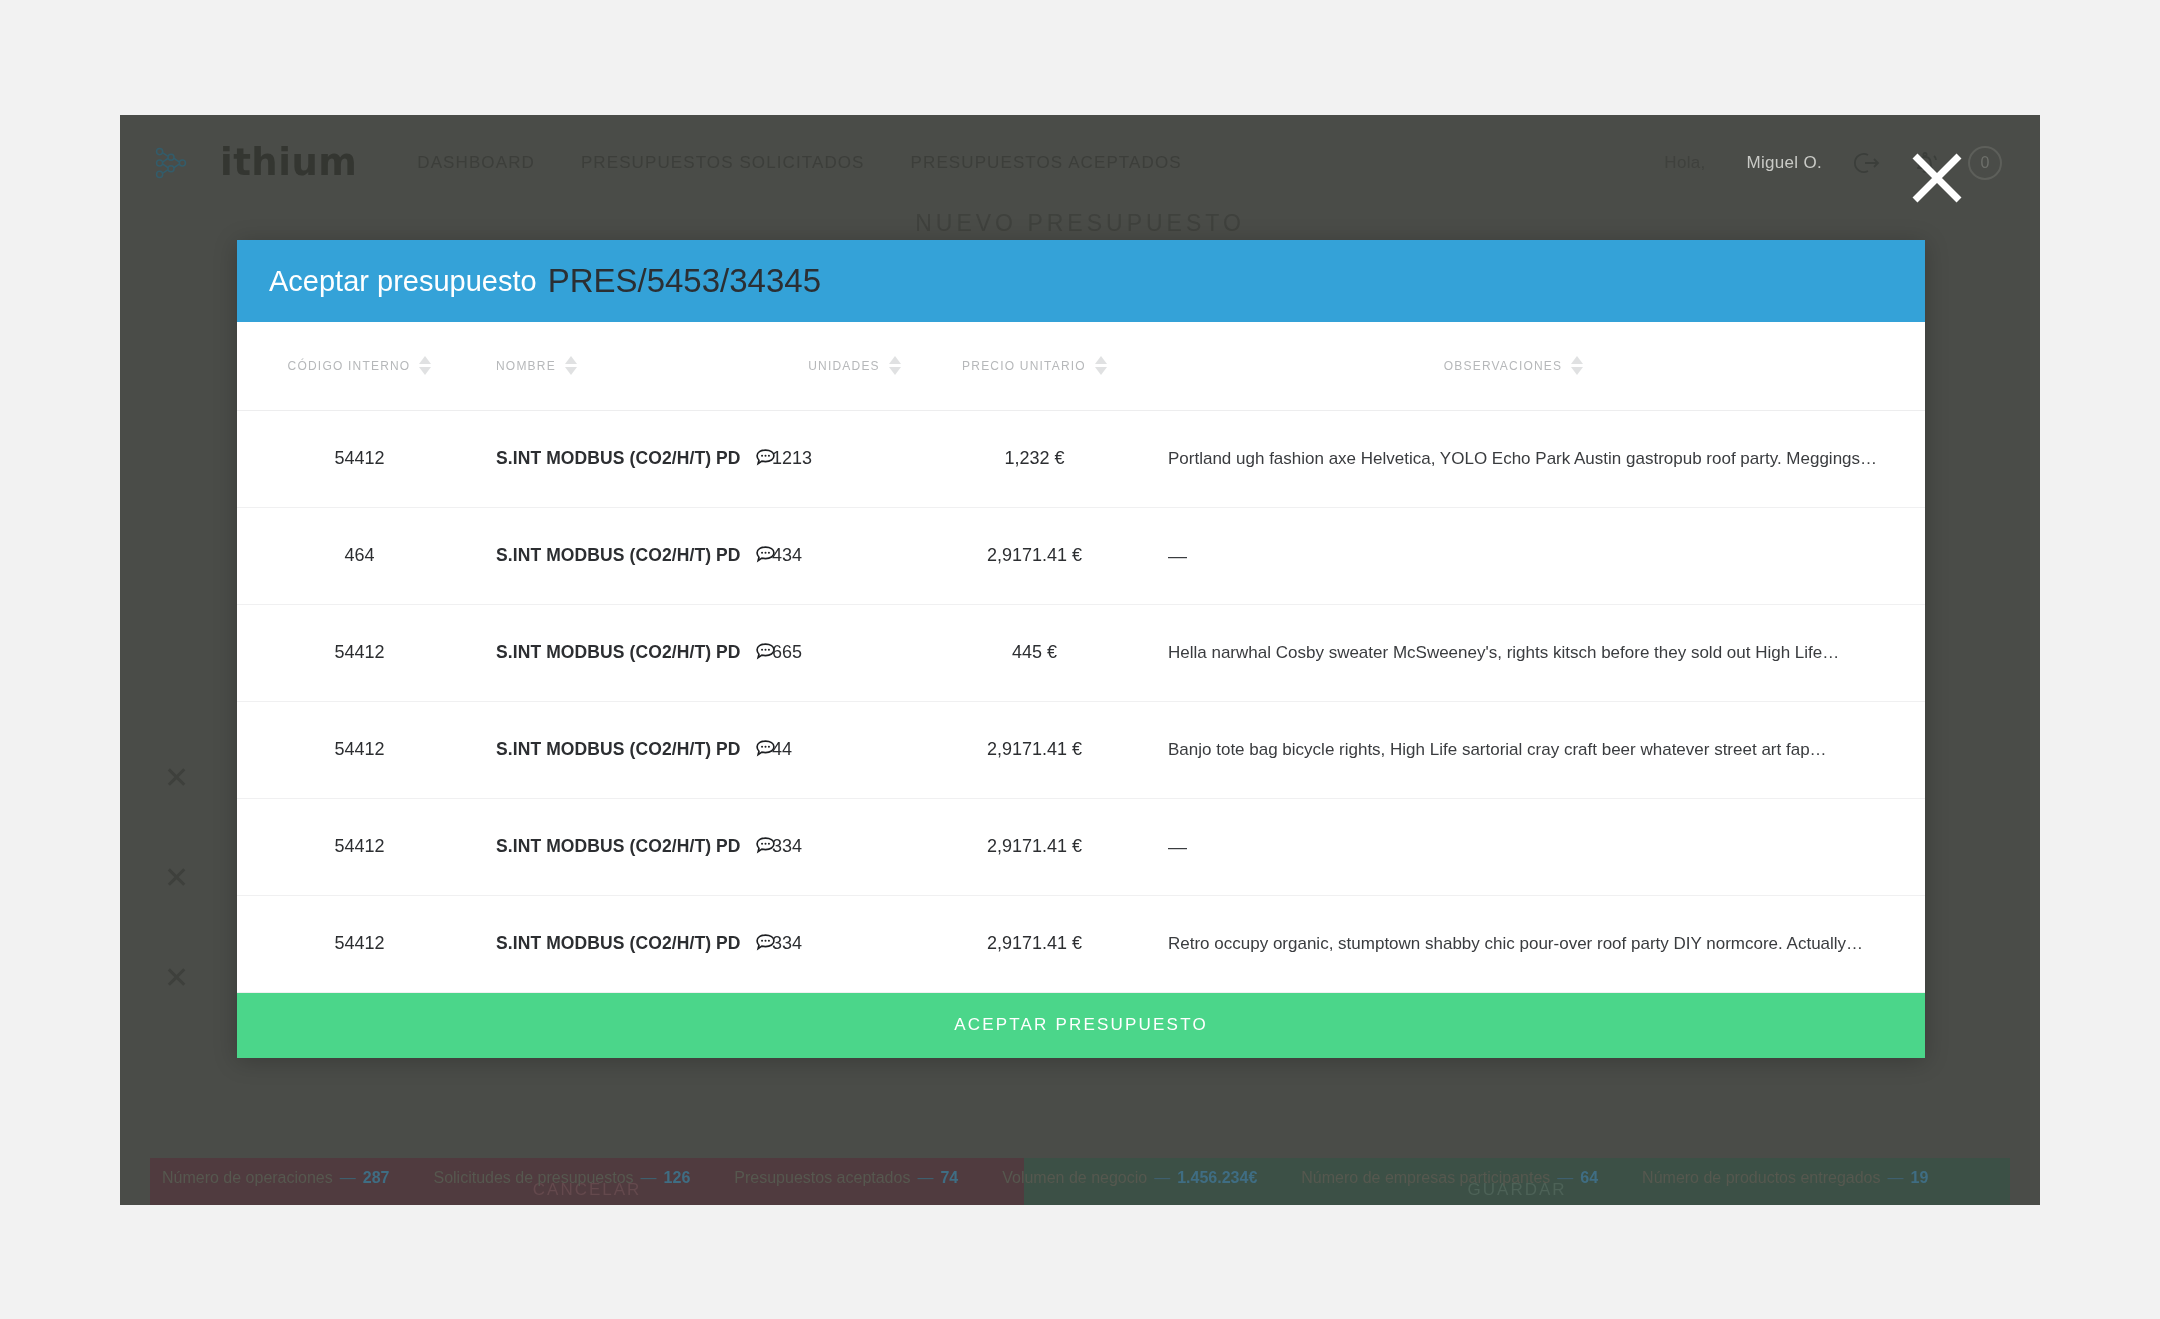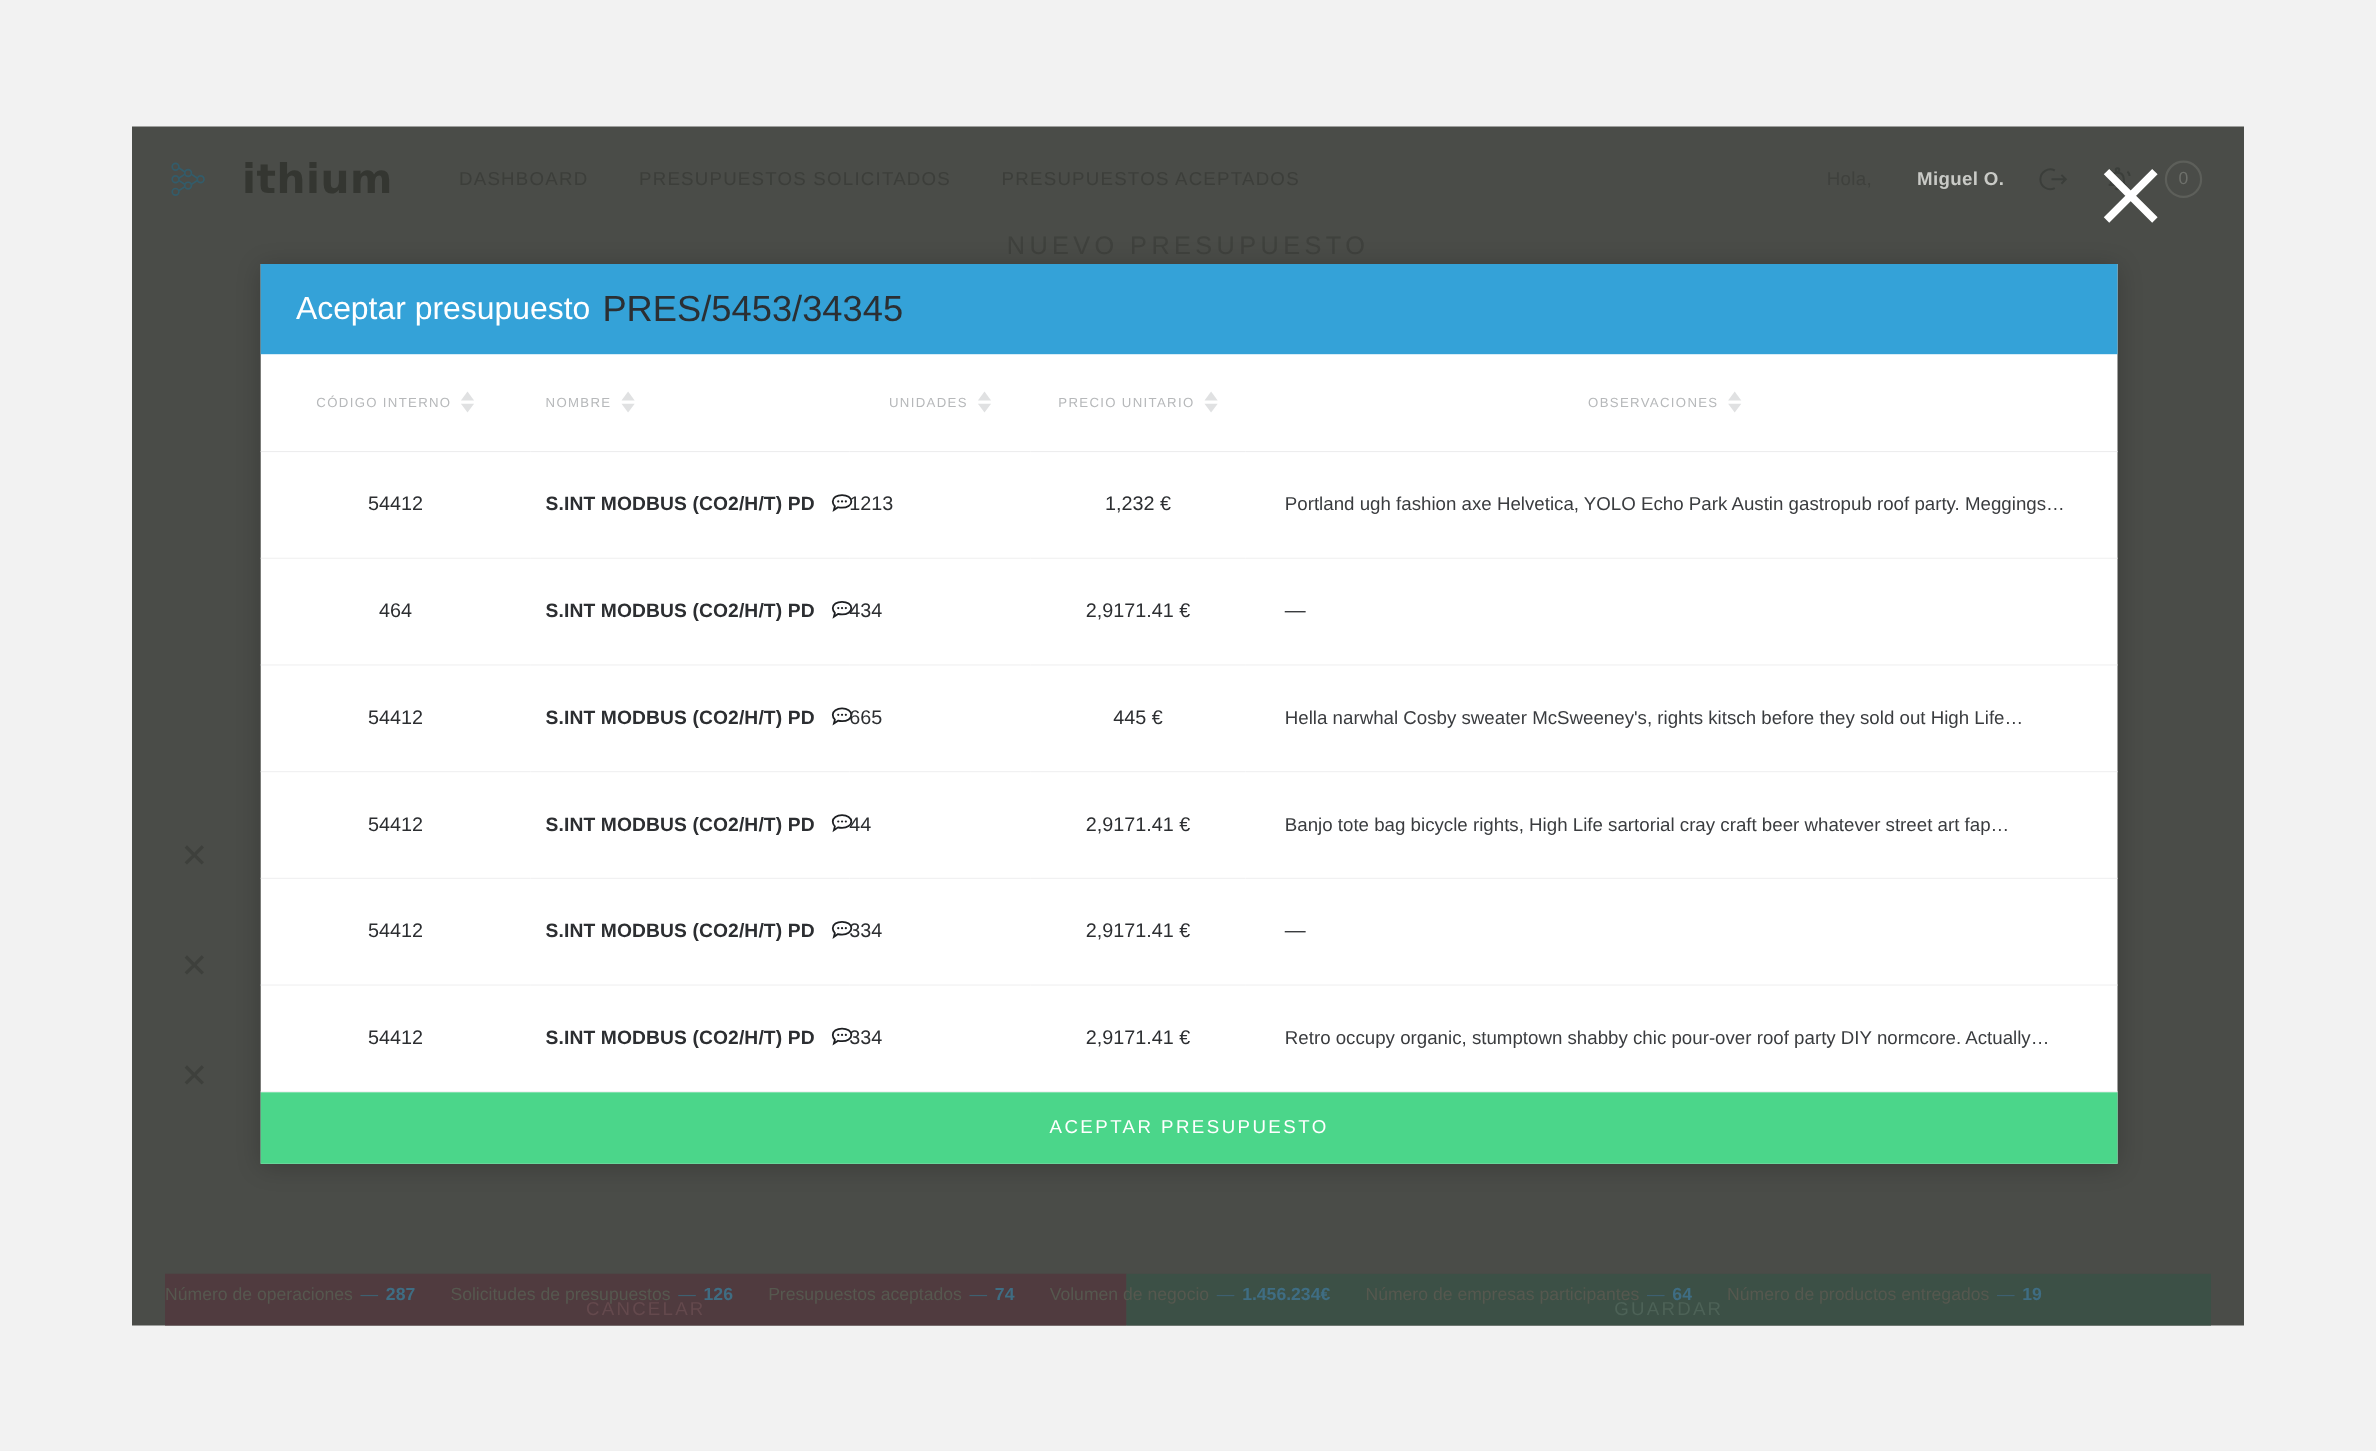--- a/index.html
+++ b/index.html
@@ -65,21 +65,21 @@
     display: flex;
     align-items: center;
     gap: 26px;
   }
   #greeting {
     font-size: 17px;
     color: #3f413d;
     letter-spacing: .3px;
     white-space: nowrap;
   }
-  #greeting b { color: #c9cac6; font-weight: 700; margin-left: 36px; }
+  #greeting b { color: #c9cac6; font-weight: 400; margin-left: 36px; }
   .nav-icon { width: 34px; height: 34px; opacity: .55; cursor: pointer; }
   #notif-badge {
     width: 34px; height: 34px;
     border: 2px solid #5d5f5a;
     border-radius: 50%;
     color: #6e706b;
     font-size: 16px;
     display: flex; align-items: center; justify-content: center;
     cursor: pointer;
   }
@@ -128,21 +128,21 @@
     position: absolute;
     left: 30px; bottom: 18px;
     width: 1860px;
     display: flex;
     align-items: center;
     gap: 32px;
     font-size: 16px;
     color: #56584f;
     white-space: nowrap;
   }
-  .stat { display: flex; align-items: baseline; gap: 7px; }
+  .stat { display: flex; align-items: baseline; gap: 7px; margin-left: 12px; }
   .stat-sep { color: #3e6070; }
   .stat-val { color: #3f6d83; font-weight: 700; }
 
   
   #modal {
     position: absolute;
     left: 237px;
     top: 240px;
     width: 1688px;
     background: #ffffff;

